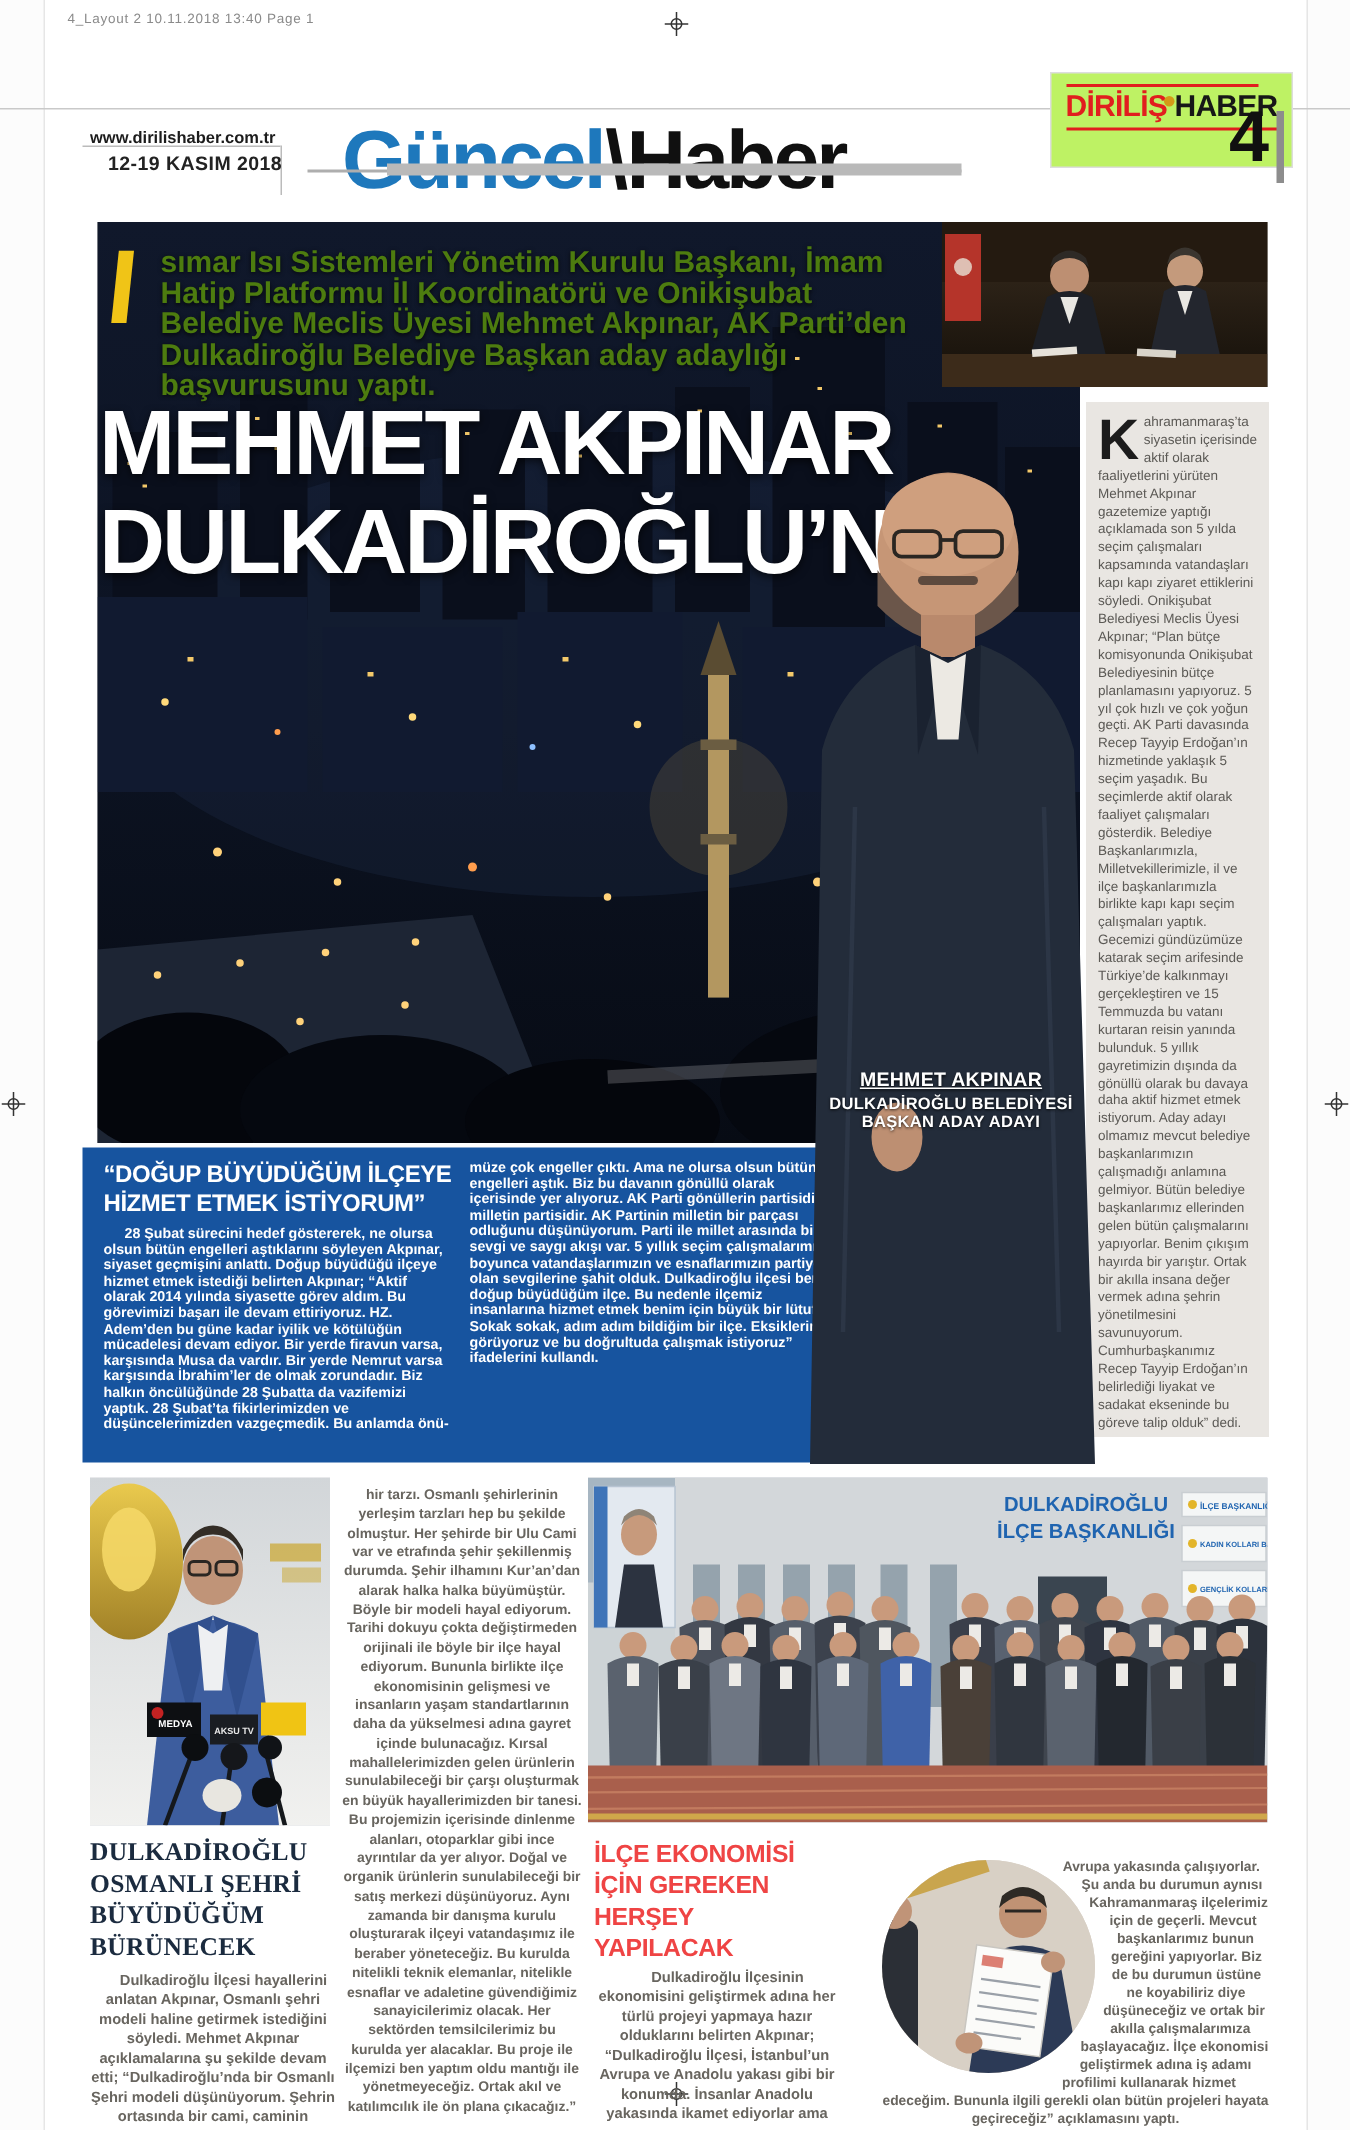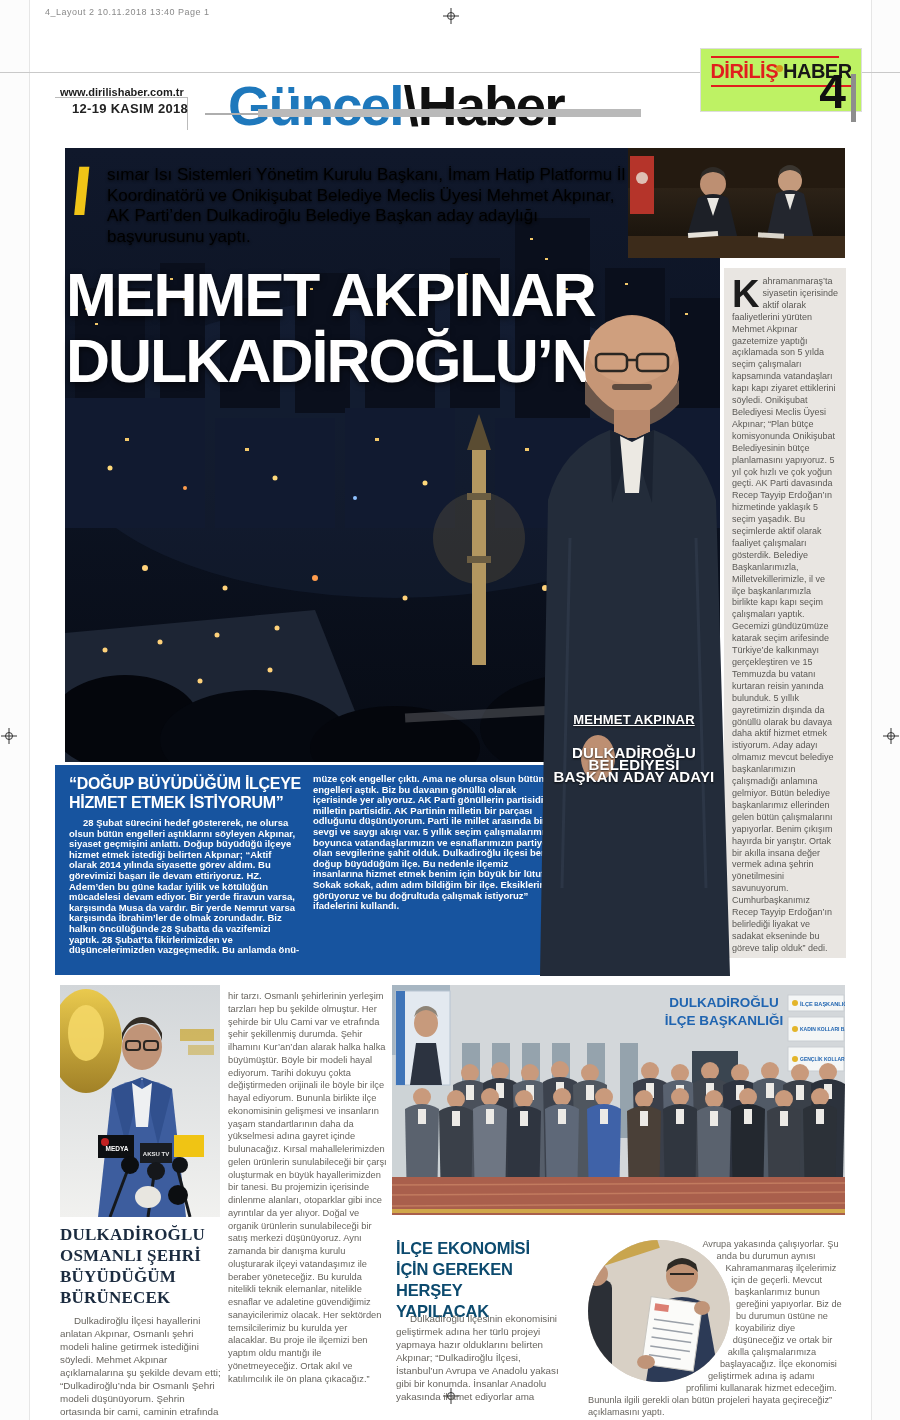--- a/index.html
+++ b/index.html
@@ -33,53 +33,53 @@
   #date-rule-v{left:187px;top:97px;width:1px;height:33px;background:#bbb;}
   #graybar-thin{left:205px;top:113px;width:436px;height:2px;background:#aeaeae;}
   #graybar-thick{left:258px;top:109px;width:383px;height:8px;background:#b9b9b9;}
   #pageno{left:788px;top:66px;width:58px;text-align:right;font-size:48px;font-weight:900;color:#101010;line-height:52px;}
   #pagebar{left:851px;top:74px;width:5px;height:48px;background:#8d8d8d;}
   
   #main-photo{left:65px;top:148px;width:655px;height:614px;z-index:1;overflow:hidden;background:#0b101d;}
   #meeting-photo{left:628px;top:148px;width:217px;height:110px;z-index:4;overflow:hidden;background:#241a10;}
   #lead-dropcap{left:72px;top:156px;z-index:3;font-size:70px;font-weight:900;color:#f0c417;
                 transform:skewX(-6deg);line-height:70px;}
-  #lead-text{left:107px;top:165px;width:522px;z-index:3;color:#000000;font-weight:400;
-             font-size:17px;line-height:20.5px;text-shadow:0 1px 3px rgba(0,0,0,.7);}
+  #lead-text{left:107px;top:165px;width:522px;z-index:3;color:#4d7c0f;font-weight:700;
+             font-size:20px;line-height:20.5px;text-shadow:0 1px 3px rgba(0,0,0,.7);}
   #headline{left:66px;top:262px;z-index:3;color:#fff;font-weight:900;font-size:61px;line-height:66px;
             letter-spacing:-2px;text-shadow:0 2px 6px rgba(0,0,0,.65);white-space:nowrap;}
   #portrait{left:540px;top:288px;width:192px;height:688px;z-index:5;}
   #caption{left:548px;top:712px;width:172px;z-index:6;color:#fff;text-align:center;
            text-shadow:0 1px 2px rgba(0,0,0,.8);}
   #caption .cap-name{font-size:13px;font-weight:900;text-decoration:underline;letter-spacing:.2px;}
-  #caption .cap-sub{font-size:15px;font-weight:800;line-height:12px;margin-top:20px;letter-spacing:.2px;}
+  #caption .cap-sub{font-size:11px;font-weight:800;line-height:12px;margin-top:3px;letter-spacing:.2px;}
   
   #sidebar{left:724px;top:268px;width:122px;height:690px;background:#e9e6e2;z-index:2;
            padding:8px 8px;box-sizing:border-box;overflow:hidden;}
   #sidebar p{margin:0;font-size:9px;line-height:11.9px;color:#5b5955;font-weight:500;}
   #sidebar .dropcap{float:left;font-size:38px;line-height:32px;font-weight:900;color:#1c1c1c;margin:2px 3px 0 0;}
   
   #bluebox{left:55px;top:765px;width:667px;height:210px;background:#17549f;z-index:2;}
   #bluebox .bb-col1{position:absolute;left:14px;top:9px;width:232px;}
   #bluebox .bb-head{color:#fff;font-weight:900;font-size:16px;line-height:19px;letter-spacing:-.3px;white-space:nowrap;}
   #bluebox p{margin:6px 0 0 0;color:#fff;font-weight:700;font-size:9.5px;line-height:10.6px;}
   #bluebox .bb-col2{position:absolute;left:258px;top:9px;width:246px;}
   #bluebox .bb-col2 p{margin-top:0;}
   .indent{text-indent:14px;}
   
   #podium-photo{left:60px;top:985px;width:160px;height:232px;overflow:hidden;background:#d7dadd;}
   #bl-heading{left:60px;top:1224px;width:172px;font-family:"Liberation Serif",serif;font-weight:700;
               font-size:17px;line-height:21px;color:#1b2b3f;letter-spacing:.2px;}
   #bl-body{left:60px;top:1314px;width:164px;}
-  .graybody{font-size:9.8px;line-height:13px;color:#68655f;font-weight:400;margin:0;}
+  .graybody{font-size:9.8px;line-height:13px;color:#68655f;font-weight:700;margin:0;text-align:center;}
   #mid-col{left:228px;top:990px;width:160px;}
   #mid-col p{font-size:9.3px;line-height:12.75px;}
   #group-photo{left:392px;top:985px;width:453px;height:230px;overflow:hidden;background:#cdd3d6;}
   #br-heading{left:396px;top:1226px;width:180px;font-weight:900;font-size:16.5px;line-height:21px;
-              color:#0c4a6e;letter-spacing:-.2px;margin-top:12px;}
+              color:#ef4444;letter-spacing:-.2px;}
   #br-body1{left:396px;top:1312px;width:164px;}
   #br-wrap{left:588px;top:1222px;width:258px;height:198px;overflow:hidden;margin-top:16px;}
   #circle-photo{float:left;width:142px;height:142px;border-radius:50%;overflow:hidden;
                 shape-outside:circle(50%);margin:2px 6px 4px 0;background:#d8d0c5;position:relative;}
   #br-wrap p{font-size:9.2px;line-height:12px;}
 </style>
 </head>
 <body>
 
 <div id="page">

